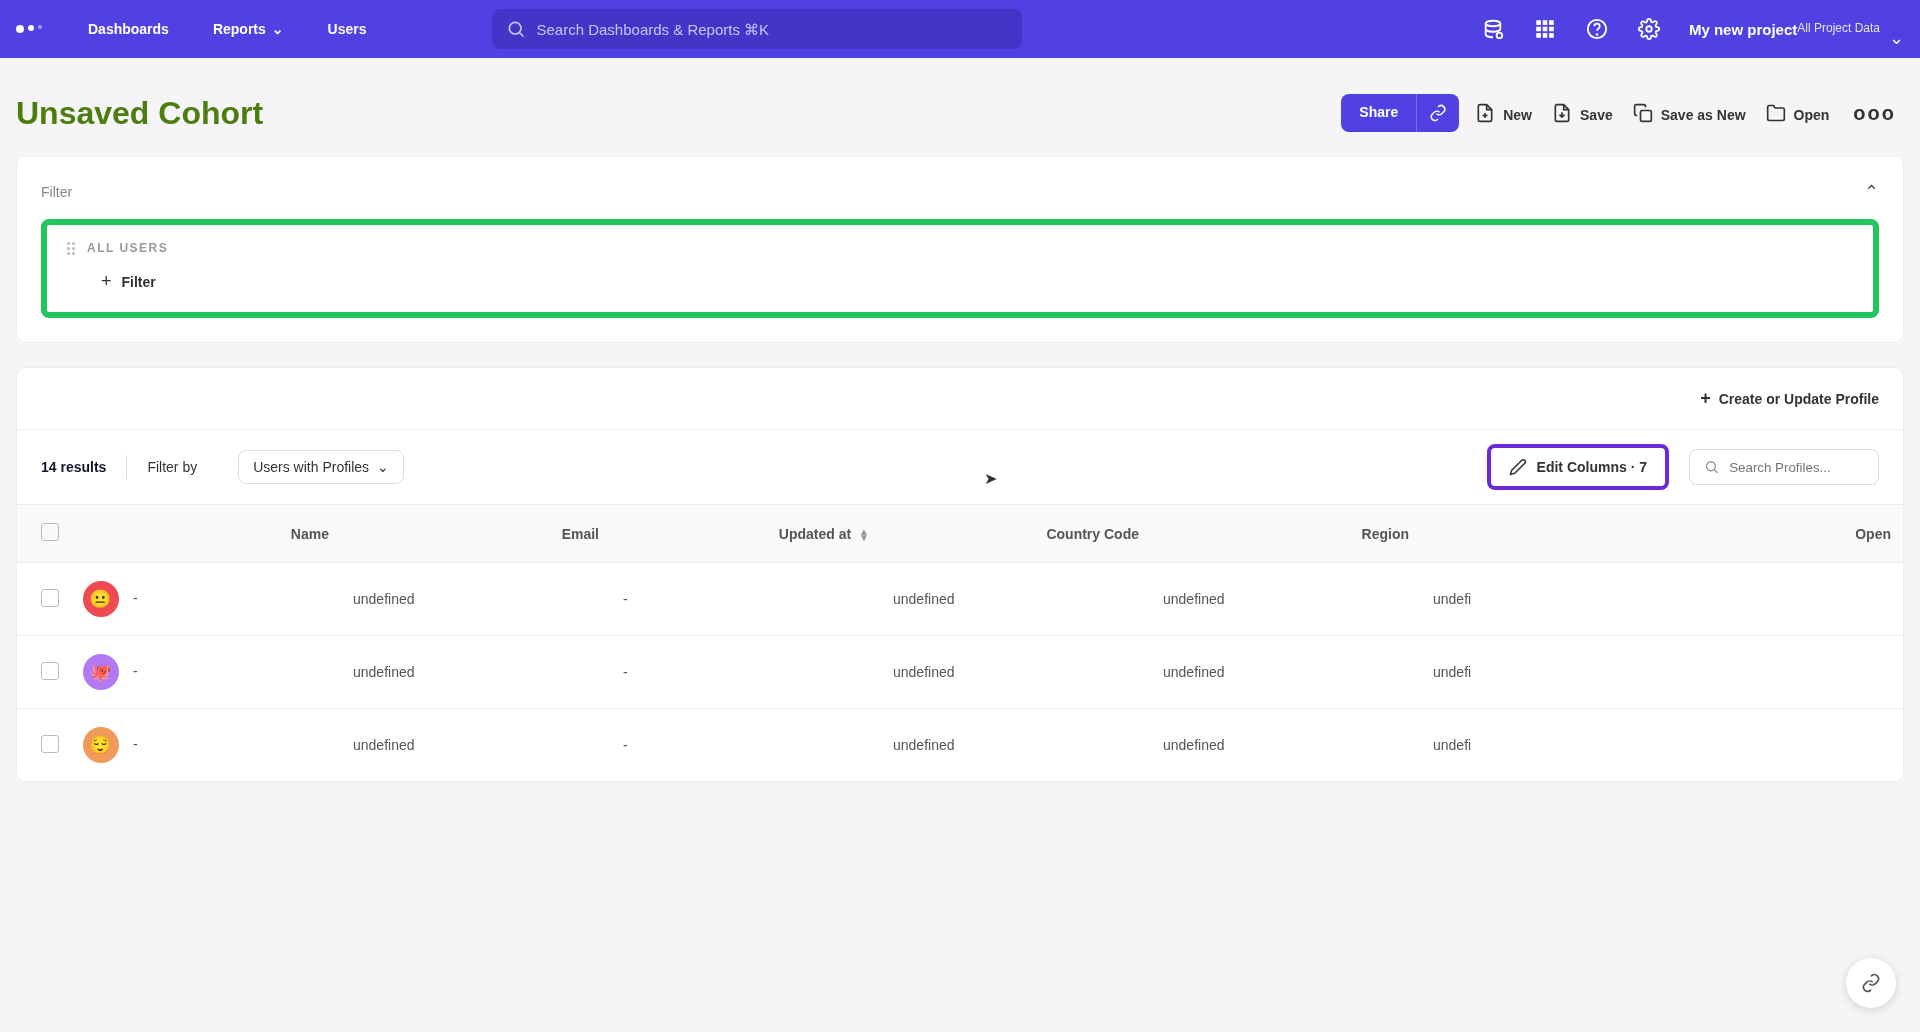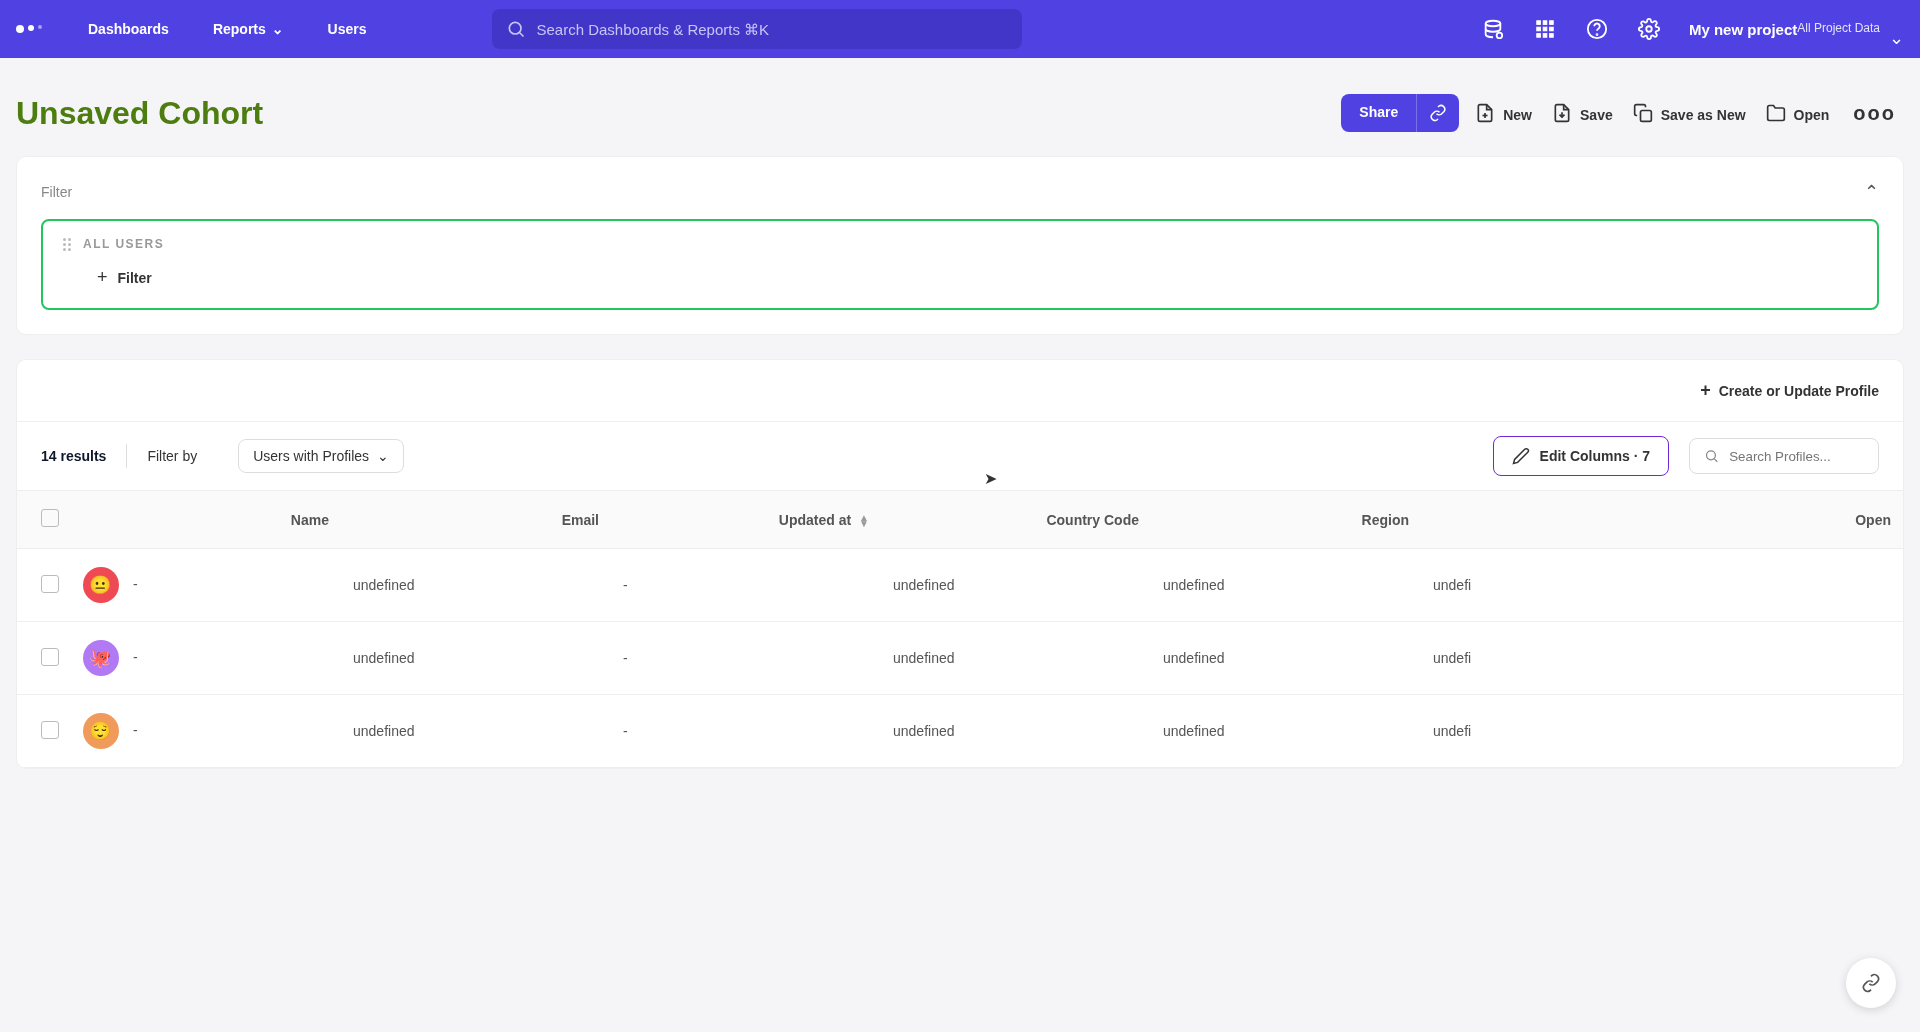--- a/index.html
+++ b/index.html
@@ -32,36 +32,36 @@
     .share-btn { background:#4f41e2; color:#fff; font-weight:700; padding:10px 18px; cursor:pointer; }
     .share-link-btn { background:#4f41e2; color:#fff; padding:10px 12px; cursor:pointer; border-left:1px solid rgba(255,255,255,0.25); display:flex; align-items:center;}
     .act-btn { display:flex; align-items:flex-end; gap:8px; font-weight:700; color:#333; cursor:pointer; padding:8px 4px; }
     .act-btn svg { stroke:#333; }
     .more-btn { font-size:20px; letter-spacing:2px; padding:0 8px; cursor:pointer; font-weight:700;}
     
     
     .card { background:#fff; border-radius:10px; margin:0 16px 24px; border:1px solid #eee; }
     .filter-card { padding:24px; }
     .filter-label { color:#888; font-size:14px; margin-bottom:16px; display:flex; justify-content:space-between; align-items:center;}
-    .filter-box { border:2px solid #22c55e; border-radius:8px; padding:16px 20px; }
+    .filter-box { border:6px solid #22c55e; border-radius:8px; padding:16px 20px; }
     .all-users { display:flex; align-items:center; gap:12px; color:#999; font-weight:700; letter-spacing:1.5px; font-size:12px; margin-bottom:12px;}
     .drag-dots { display:grid; grid-template-columns:repeat(2,3px); gap:2px; }
     .drag-dots span{width:3px;height:3px;background:#bbb;border-radius:50%;}
     .add-filter { display:flex; align-items:center; gap:10px; font-weight:700; color:#333; cursor:pointer; padding:4px 0 4px 34px;}
     
     
     .results-card { padding:0; overflow:hidden;}
     .results-top { display:flex; justify-content:flex-end; padding:20px 24px; }
     .create-profile { display:flex; align-items:center; gap:8px; font-weight:700; cursor:pointer; }
     .results-toolbar { display:flex; align-items:center; padding:14px 24px; gap:20px; border-top:1px solid #eee;}
     .results-count { font-weight:700; color:#0f172a; }
     .divider-v { width:1px; height:24px; background:#ddd; }
     .filterby-label { color:#333; }
     .dropdown-pill { border:1px solid #ddd; border-radius:8px; padding:8px 14px; display:flex; align-items:center; gap:8px; cursor:pointer;margin-left:21px; }
-    .edit-cols { margin-left:auto; border:1px solid #6d28d9; border-radius:8px; padding:10px 18px; display:flex; align-items:center; gap:10px; font-weight:700; cursor:pointer;}
+    .edit-cols { margin-left:auto; border:4px solid #6d28d9; border-radius:8px; padding:10px 18px; display:flex; align-items:center; gap:10px; font-weight:700; cursor:pointer;}
     .search-profiles { border:1px solid #ddd; border-radius:8px; padding:8px 14px; display:flex; align-items:center; gap:10px; width:190px;}
     .search-profiles input { border:none; outline:none; width:100%; }
     
     
     table { width:100%; border-collapse:collapse; }
     thead th { text-align:right; font-weight:700; color:#555; padding:18px 12px; background:#fafafa; border-top:1px solid #eee; border-bottom:1px solid #eee; }
     tbody td { padding:18px 12px; border-bottom:1px solid #eee; color:#555; }
     .chk { width:18px; height:18px; border:1.5px solid #bbb; border-radius:3px; display:inline-block; cursor:pointer;}
     .avatar { width:36px; height:36px; border-radius:50%; display:inline-flex; align-items:center; justify-content:center; font-size:18px; vertical-align:middle; margin-right:14px;}
     .av-red { background:#ef4a54; color:#8b1a22;}

